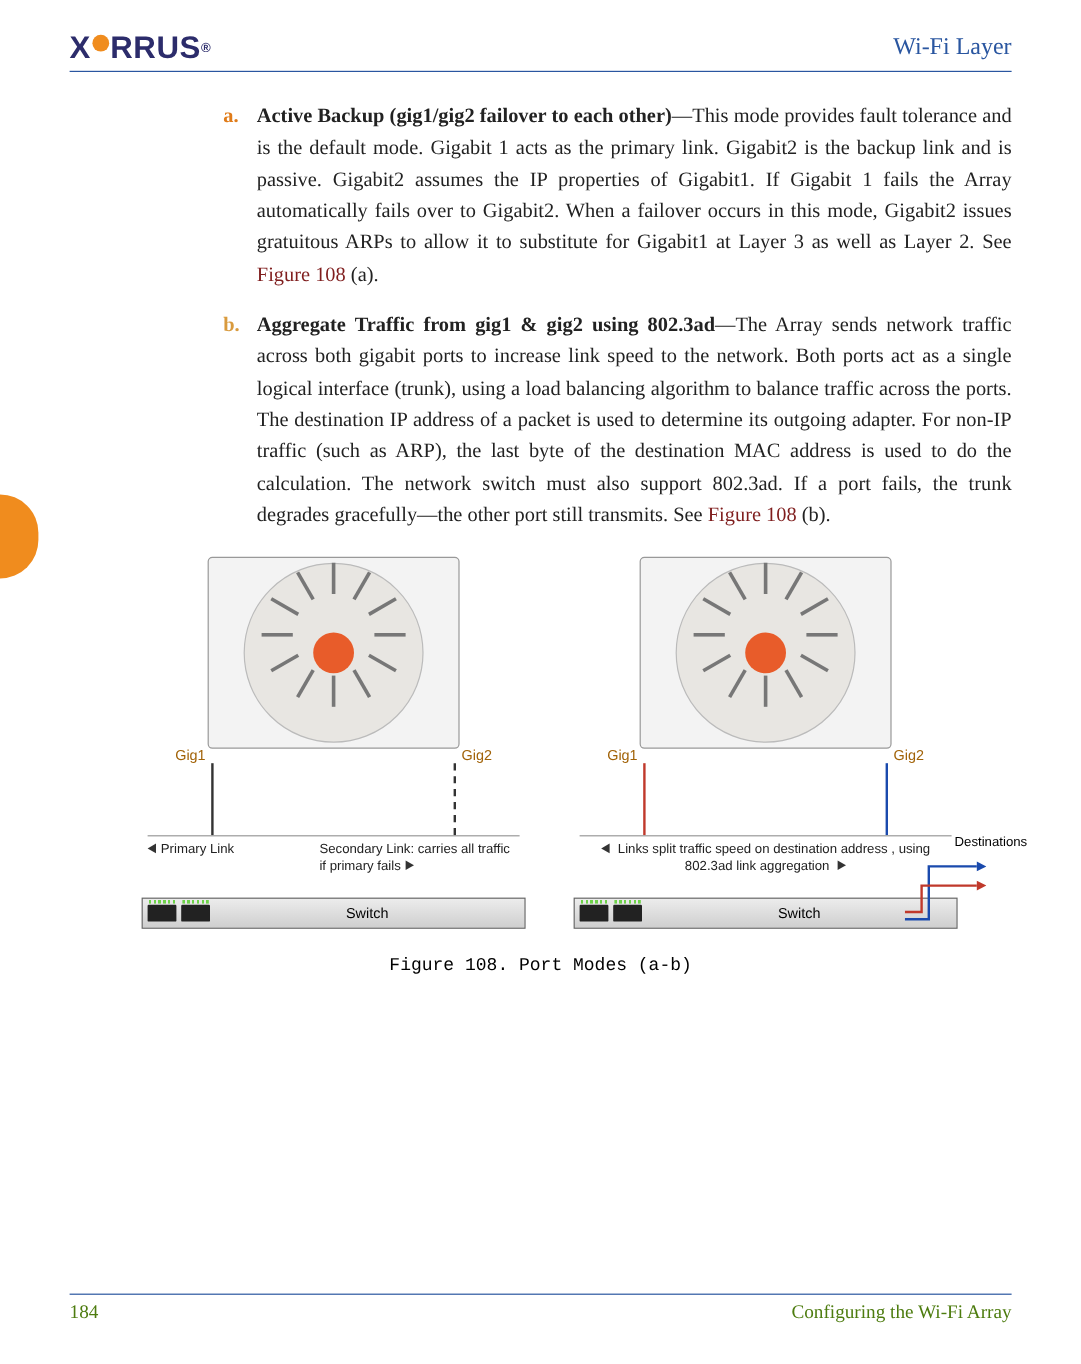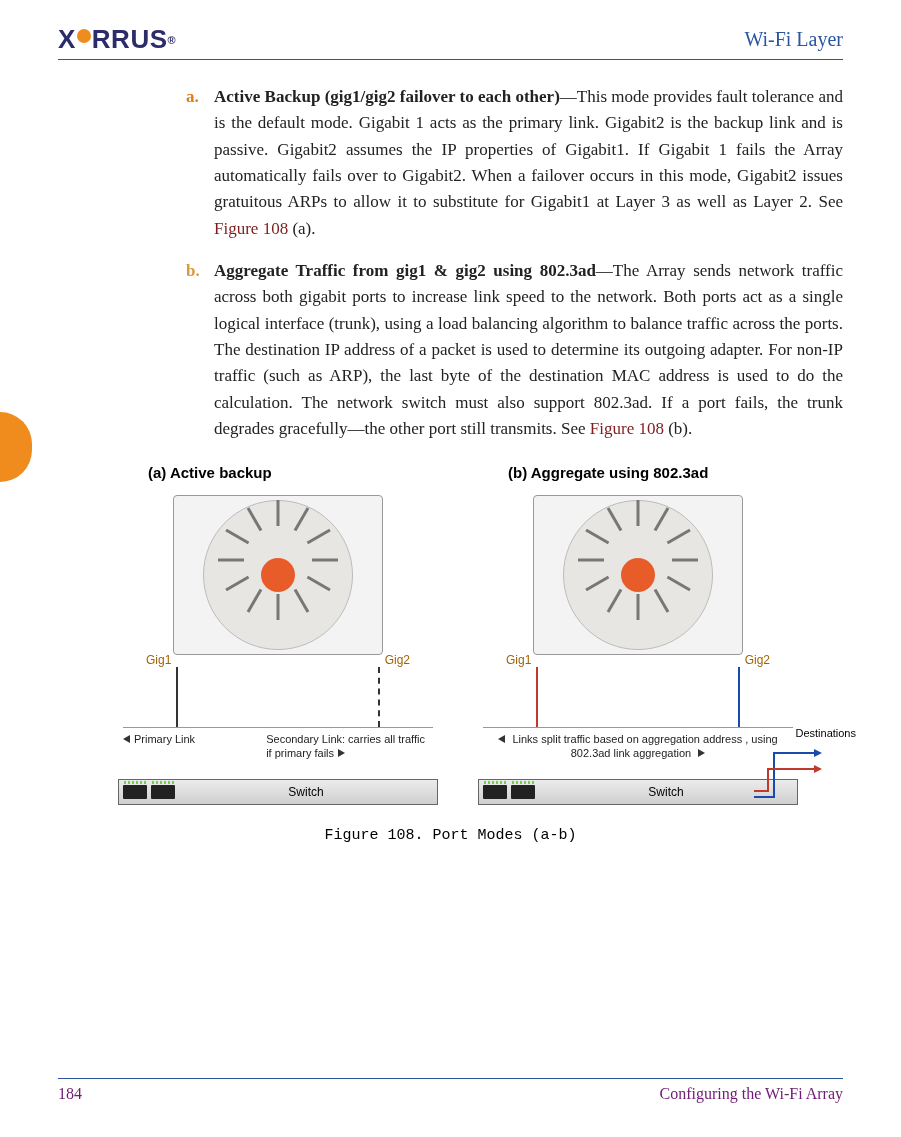--- a/index.html
+++ b/index.html
@@ -227,21 +227,21 @@
   }
   .footer {
     position: absolute;
     bottom: 34px;
     left: 58px; right: 58px;
     border-top: 1px solid #2a56a0;
     padding-top: 6px;
     display: flex;
     justify-content: space-between;
     font-size: 16px;
-    color: #701a75;
+    color: #4d7c0f;
   }
 </style>
 </head>
 <body>
 
 <div class="page">
   <div class="header">
     <div class="logo">
       <span class="logo-text">
         <span>X</span>
@@ -265,21 +265,20 @@
       <div class="list-marker b">b.</div>
       <div class="list-content">
         <span class="bold">Aggregate Traffic from gig1 &amp; gig2 using 802.3ad</span><span>—The Array sends network traffic across both gigabit ports to increase link speed to the network. Both ports act as a single logical interface (trunk), using a load balancing algorithm to balance traffic across the ports. The destination IP address of a packet is used to determine its outgoing adapter. For non-IP traffic (such as ARP), the last byte of the destination MAC address is used to do the calculation. The network switch must also support 802.3ad. If a port fails, the trunk degrades gracefully—the other port still transmits. See </span><span class="figref">Figure 108</span><span> (b).</span>
       </div>
     </div>
   </div>
 
   <div class="diagrams">
 
     <div class="diagram-col">
-      <div class="diagram-title">(a) Active backup</div>
       <div class="array">
         <div class="disc">
             <div class="disc-center"></div>
           <div class="ant" style="transform:translate(-50%,-75px) rotate(0deg)"></div>
           <div class="ant" style="transform:translate(-50%,-75px) rotate(30deg)"></div>
           <div class="ant" style="transform:translate(-50%,-75px) rotate(60deg)"></div>
           <div class="ant" style="transform:translate(-50%,-75px) rotate(90deg)"></div>
           <div class="ant" style="transform:translate(-50%,-75px) rotate(120deg)"></div>
           <div class="ant" style="transform:translate(-50%,-75px) rotate(150deg)"></div>
           <div class="ant" style="transform:translate(-50%,-75px) rotate(180deg)"></div>
@@ -303,21 +302,20 @@
         <div class="ann arrow-r" style="width:56%"><span>Secondary Link: carries all traffic if primary fails</span></div>
       </div>
       <div class="switch-box">
         <div class="ports"></div>
         <div class="ports"></div>
         <div class="switch-label">Switch</div>
       </div>
     </div>
 
     <div class="diagram-col">
-      <div class="diagram-title">(b) Aggregate using 802.3ad</div>
       <div class="array">
         <div class="disc">
             <div class="disc-center"></div>
           <div class="ant" style="transform:translate(-50%,-75px) rotate(0deg)"></div>
           <div class="ant" style="transform:translate(-50%,-75px) rotate(30deg)"></div>
           <div class="ant" style="transform:translate(-50%,-75px) rotate(60deg)"></div>
           <div class="ant" style="transform:translate(-50%,-75px) rotate(90deg)"></div>
           <div class="ant" style="transform:translate(-50%,-75px) rotate(120deg)"></div>
           <div class="ant" style="transform:translate(-50%,-75px) rotate(150deg)"></div>
           <div class="ant" style="transform:translate(-50%,-75px) rotate(180deg)"></div>
@@ -331,21 +329,21 @@
       <div class="gig-labels">
         <span>Gig1</span>
         <span>Gig2</span>
       </div>
       <div class="links">
         <div class="link-line red" style="left:18px"></div>
         <div class="link-line blue" style="right:18px"></div>
       </div>
       <div class="ann-row">
         <div class="ann arrow-l arrow-r" style="width:100%; text-align:center;">
-          <span>Links split traffic based on aggregation address , using 802.3ad link aggregation</span>
+          <span>Links split traffic speed on destination address , using 802.3ad link aggregation</span>
         </div>
       </div>
       <div class="switch-box">
         <div class="ports"></div>
         <div class="ports"></div>
         <div class="switch-label">Switch</div>
       </div>
 
       <div class="dest-label">Destinations</div>
       <svg class="dest-lines" viewBox="0 0 68 70">

